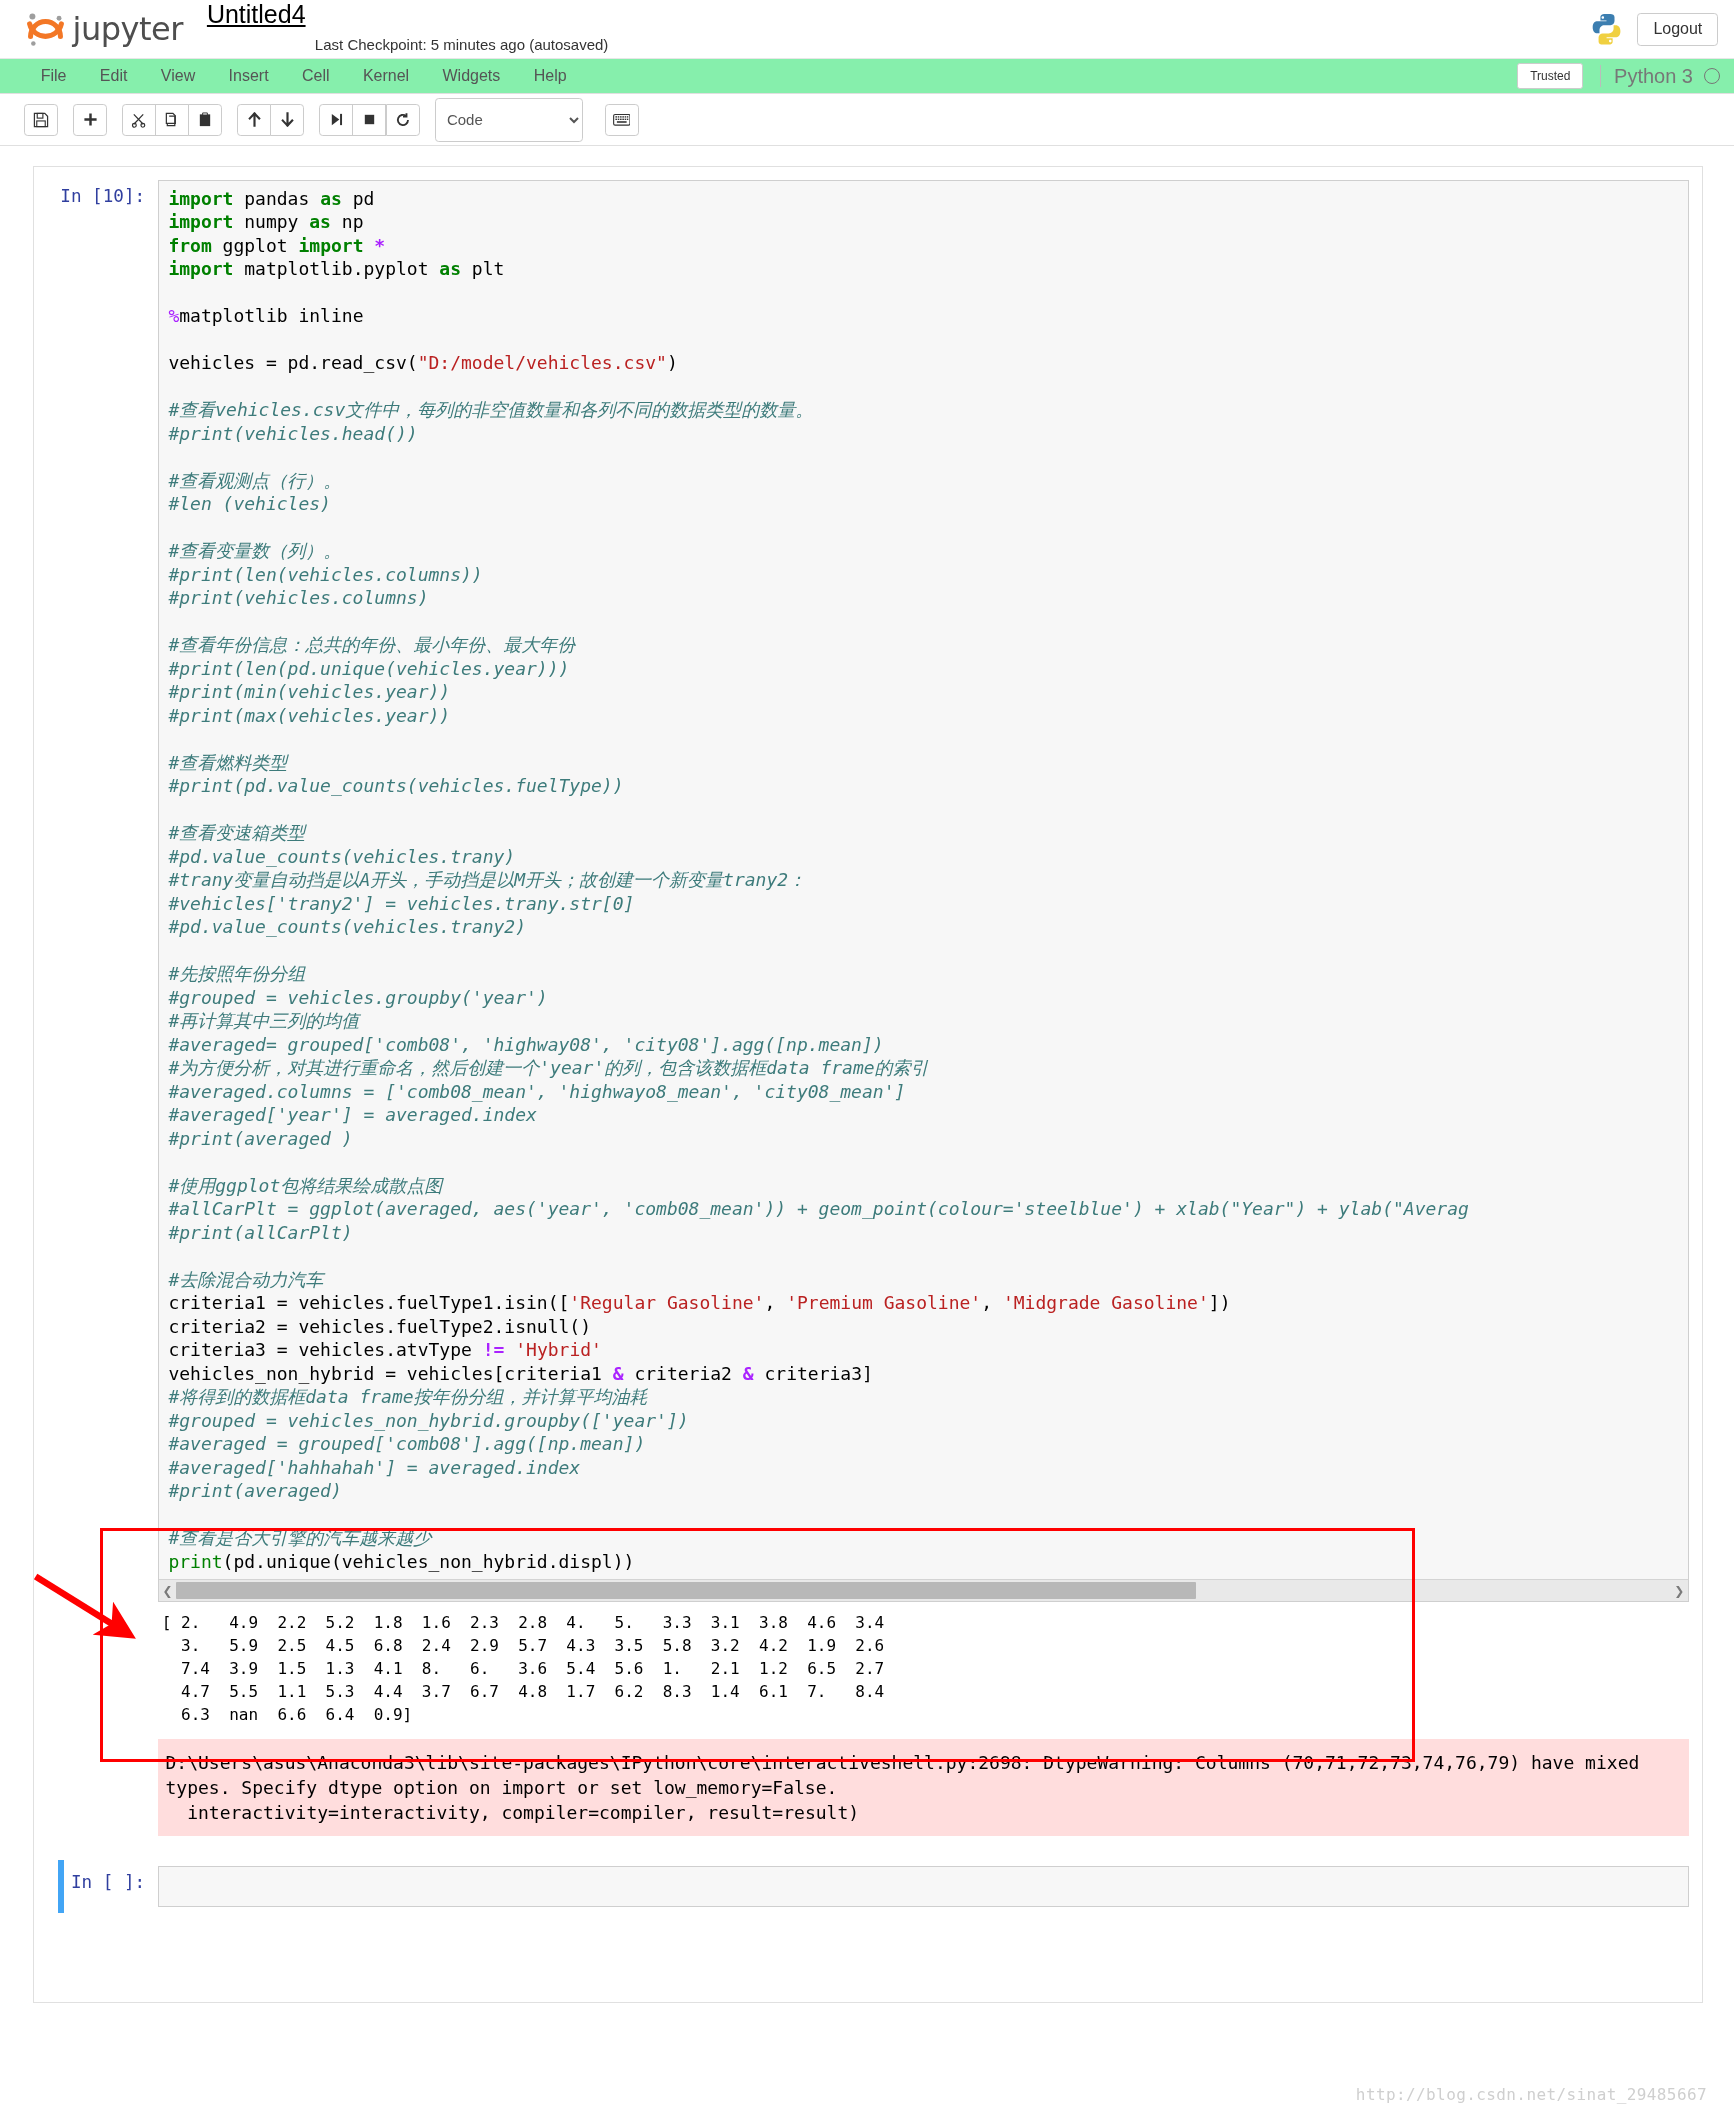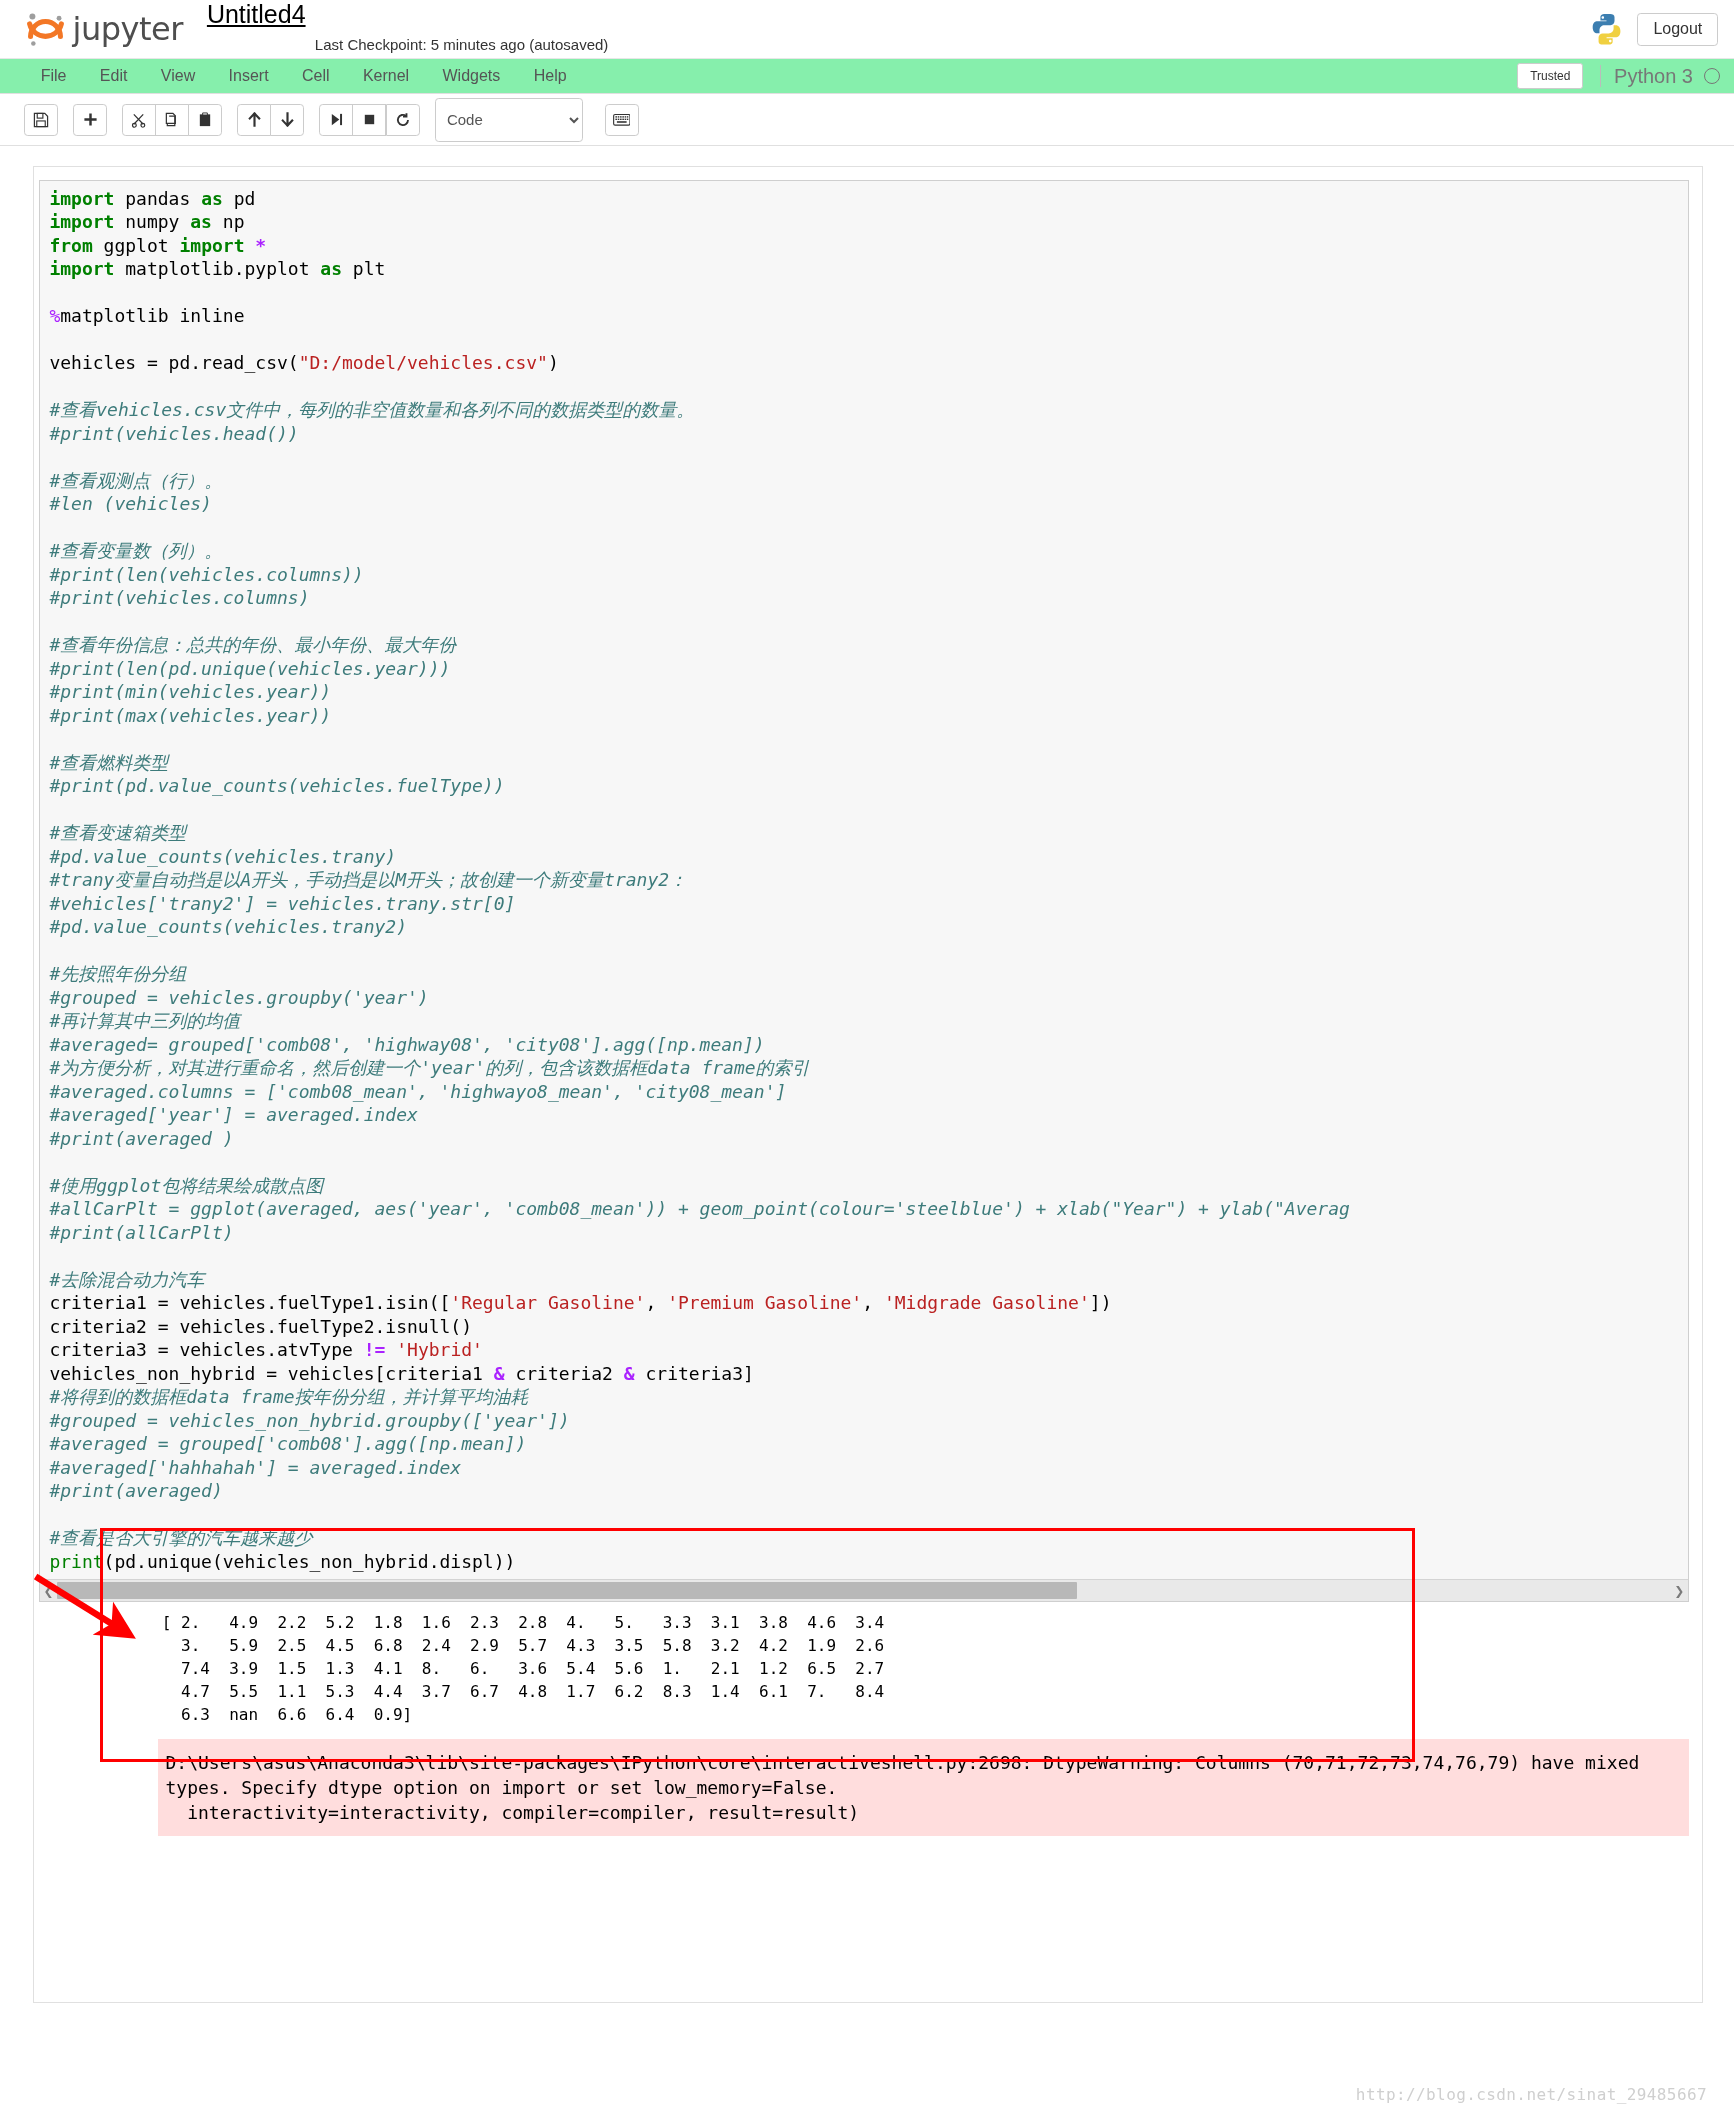--- a/index.html
+++ b/index.html
@@ -458,20 +458,21 @@
         </svg>
       </span>
     </button>
   </div>
 </div>
 
 <div id="notebook-outer">
   <div id="notebook">
 
     <div class="cell">
+      <div class="prompt">In [10]:</div>
       <div class="input-area">
         <pre class="code" id="code-0"><span class="k">import</span> pandas <span class="k">as</span> pd
 <span class="k">import</span> numpy <span class="k">as</span> np
 <span class="k">from</span> ggplot <span class="k">import</span> <span class="o">*</span>
 <span class="k">import</span> matplotlib.pyplot <span class="k">as</span> plt
 
 <span class="m">%</span>matplotlib inline
 
 vehicles = pd.read_csv(<span class="s">"D:/model/vehicles.csv"</span>)
 
@@ -539,20 +540,25 @@
         <pre class="out-text">[ 2.   4.9  2.2  5.2  1.8  1.6  2.3  2.8  4.   5.   3.3  3.1  3.8  4.6  3.4
   3.   5.9  2.5  4.5  6.8  2.4  2.9  5.7  4.3  3.5  5.8  3.2  4.2  1.9  2.6
   7.4  3.9  1.5  1.3  4.1  8.   6.   3.6  5.4  5.6  1.   2.1  1.2  6.5  2.7
   4.7  5.5  1.1  5.3  4.4  3.7  6.7  4.8  1.7  6.2  8.3  1.4  6.1  7.   8.4
   6.3  nan  6.6  6.4  0.9]</pre>
         <pre class="out-err">D:\Users\asus\Anaconda3\lib\site-packages\IPython\core\interactiveshell.py:2698: DtypeWarning: Columns (70,71,72,73,74,76,79) have mixed types. Specify dtype option on import or set low_memory=False.
   interactivity=interactivity, compiler=compiler, result=result)</pre>
       </div>
     </div>
 
+    <div class="cell selected" style="margin-top:24px;">
+      <div class="cell-bluebar"></div>
+      <div class="prompt">In [ ]:</div>
+      <div class="empty-input"></div>
+    </div>
 
   </div>
 
   <div id="red-box"></div>
   <svg id="red-arrow" viewBox="0 0 130 100">
     <defs>
       <marker id="ah" markerWidth="6" markerHeight="6" refX="3" refY="3" orient="auto">
         <path d="M0,0 L6,3 L0,6 L1.6,3 z" fill="#FF0000"></path>
       </marker>
     </defs>

